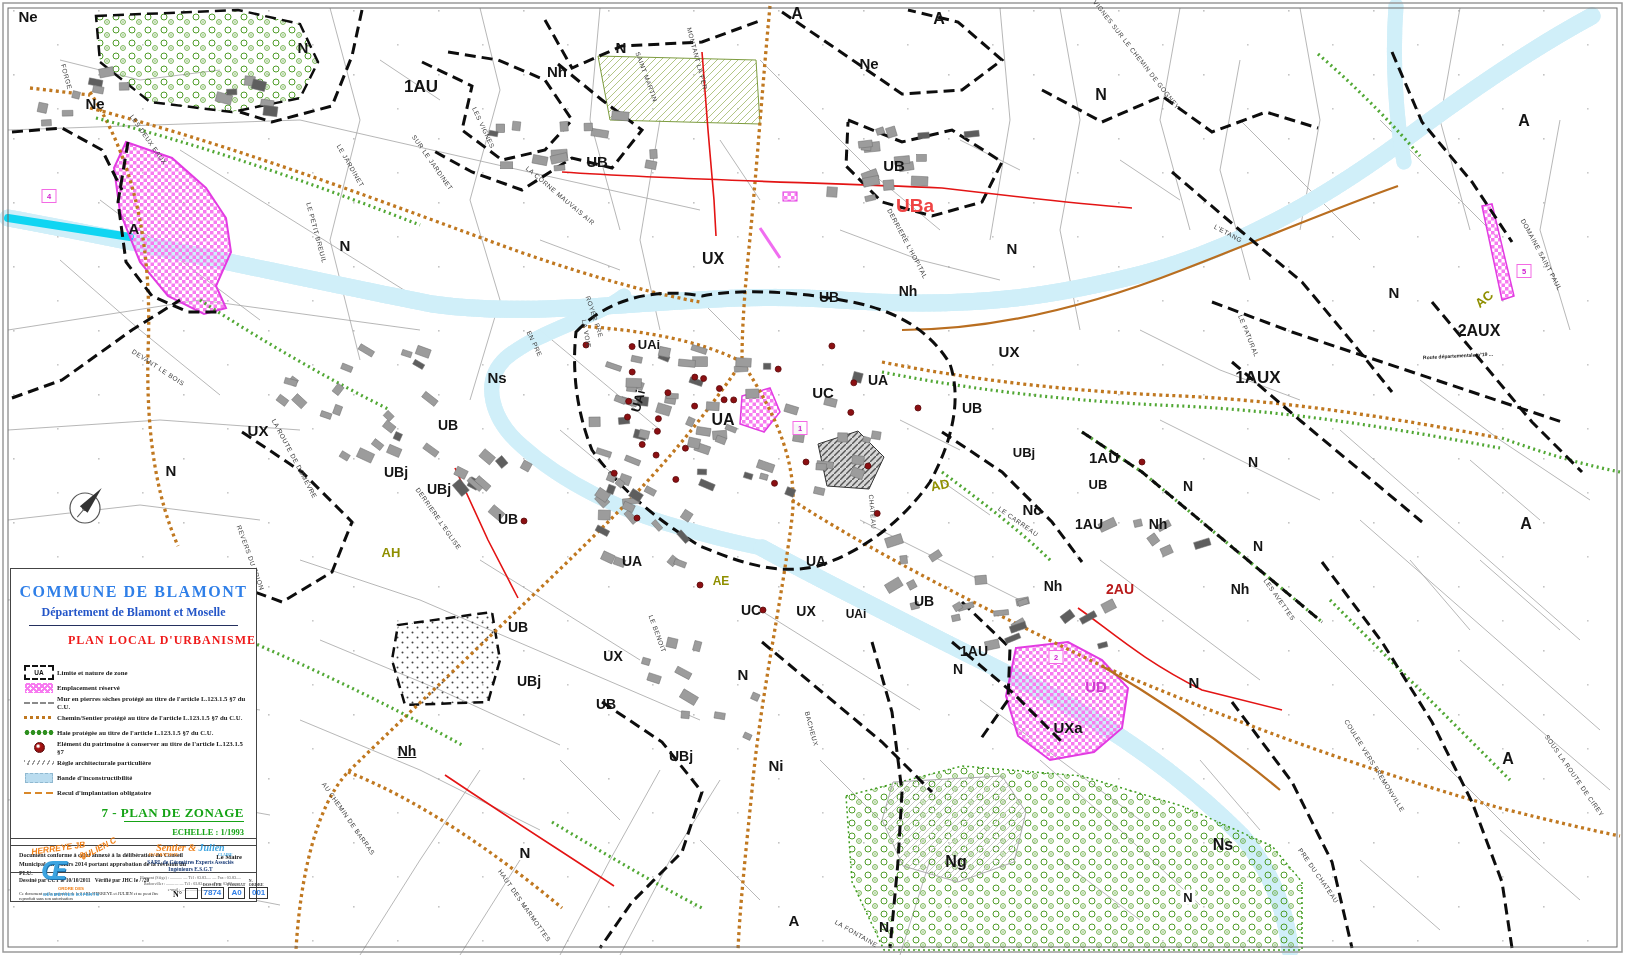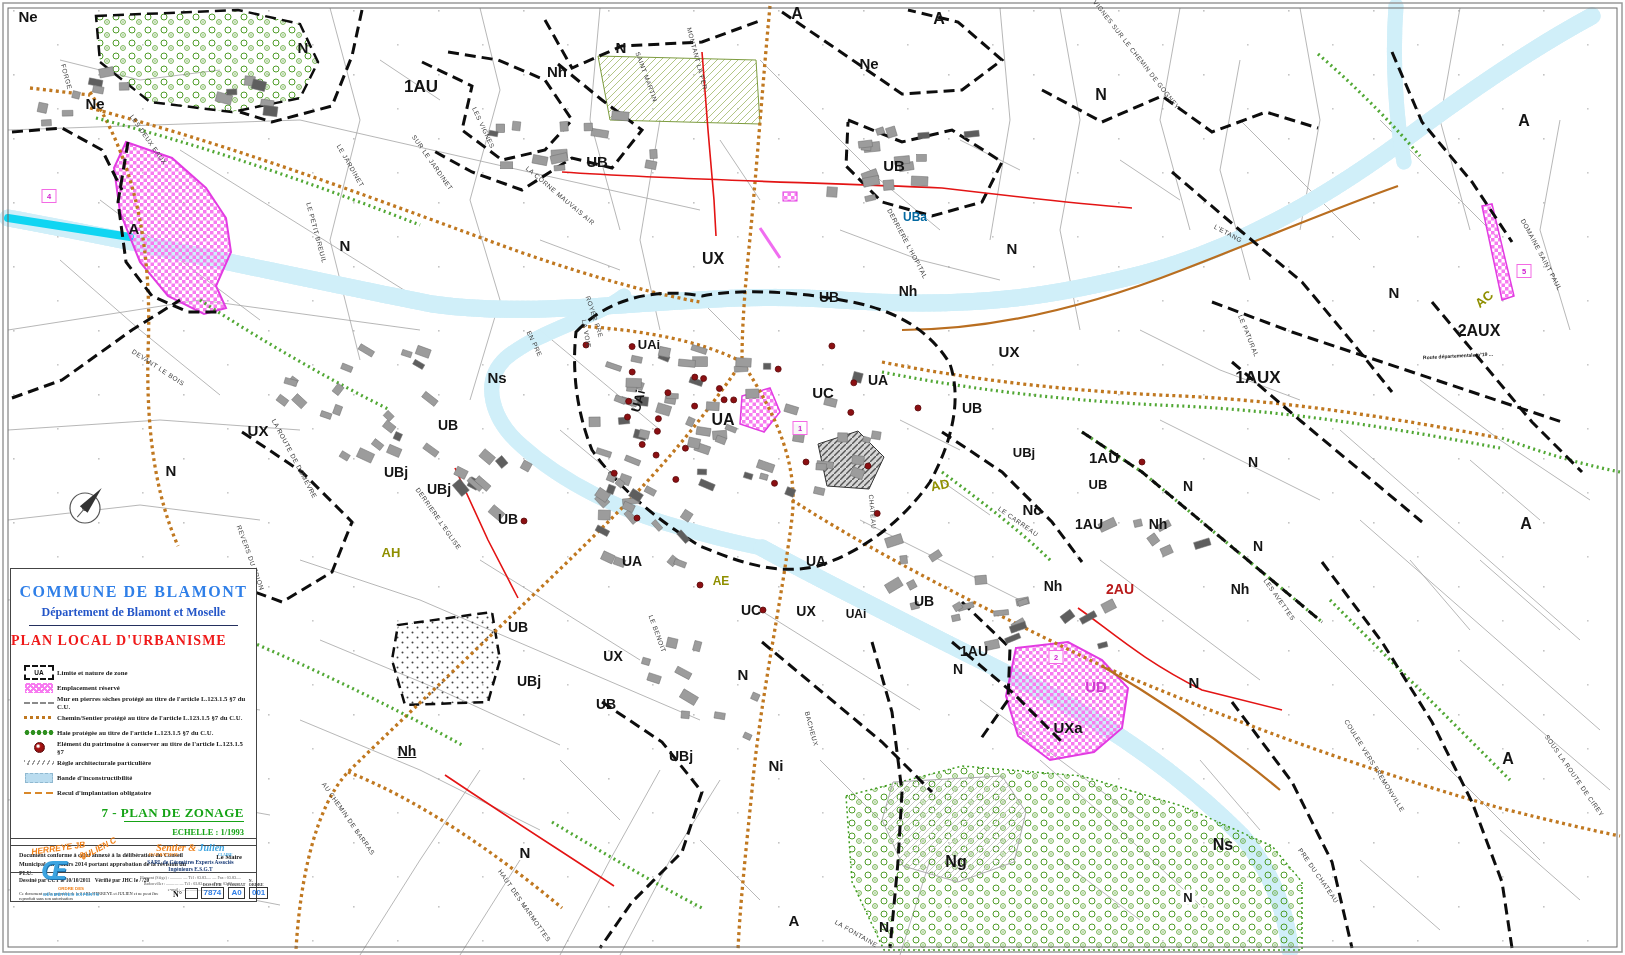--- a/index.html
+++ b/index.html
@@ -16,21 +16,21 @@
   .map-marker{position:absolute;width:13px;height:12px;border:1.5px solid #f36ae4;background:rgba(255,255,255,.92);
               color:#cf1dcf;font-size:7.5px;font-weight:700;display:flex;align-items:center;justify-content:center;
               font-family:"Liberation Sans",sans-serif;}
   
   #panel{position:absolute;left:10px;top:568px;width:247px;height:334px;background:#ffffff;
          border:1.5px solid #444;box-sizing:border-box;font-family:"Liberation Serif",serif;}
   .p-commune{position:absolute;top:14px;left:0;width:100%;text-align:center;font-size:16px;font-weight:700;
              letter-spacing:1.5px;color:#2f7fe8;}
   .p-dept{position:absolute;top:36px;left:0;width:100%;text-align:center;font-size:12px;font-weight:700;color:#2456c8;}
   .p-rule1{position:absolute;top:56px;left:18px;right:18px;border-top:1.2px solid #24305e;}
-  .p-plan{position:absolute;top:64px;left:0;width:100%;text-align:left;font-size:14px;font-weight:700;
+  .p-plan{position:absolute;top:64px;left:0;width:100%;text-align:right;font-size:12px;font-weight:700;
           letter-spacing:1px;color:#ef1a1a;}
   #legend-rows{position:absolute;top:96px;left:10px;right:6px;}
   .legend-row{display:flex;align-items:center;height:15px;}
   .legend-sym{width:36px;flex:0 0 36px;display:flex;align-items:center;justify-content:center;}
   .legend-label{font-size:6.8px;font-weight:700;color:#222;line-height:1.05;}
   .sym{display:block;}
   .sym-zone-limit{width:26px;height:11px;border:2px dashed #111;display:flex;align-items:center;justify-content:center;
                   font-size:6.5px;font-weight:700;color:#111;font-family:"Liberation Sans",sans-serif;}
   .sym-pink-hatch{width:28px;height:10px;background:
       repeating-linear-gradient(45deg,#f77bf0 0 2px,rgba(255,255,255,0) 2px 4px),
@@ -488,21 +488,21 @@
       <div class="zone-label" style="left: 421px; top: 86px; font-size: 17px; color: rgb(20, 20, 20); transform: translate(-50%, -50%);">1AU</div>
       <div class="zone-label" style="left: 557px; top: 71px; font-size: 15px; color: rgb(20, 20, 20); transform: translate(-50%, -50%);">Nh</div>
       <div class="zone-label" style="left: 621px; top: 47px; font-size: 15px; color: rgb(20, 20, 20); transform: translate(-50%, -50%);">N</div>
       <div class="zone-label" style="left: 797px; top: 14px; font-size: 16px; color: rgb(20, 20, 20); transform: translate(-50%, -50%);">A</div>
       <div class="zone-label" style="left: 869px; top: 63px; font-size: 15px; color: rgb(20, 20, 20); transform: translate(-50%, -50%);">Ne</div>
       <div class="zone-label" style="left: 939px; top: 19px; font-size: 16px; color: rgb(20, 20, 20); transform: translate(-50%, -50%);">A</div>
       <div class="zone-label" style="left: 1101px; top: 95px; font-size: 16px; color: rgb(20, 20, 20); transform: translate(-50%, -50%);">N</div>
       <div class="zone-label" style="left: 1524px; top: 121px; font-size: 16px; color: rgb(20, 20, 20); transform: translate(-50%, -50%);">A</div>
       <div class="zone-label" style="left: 597px; top: 161px; font-size: 15px; color: rgb(20, 20, 20); transform: translate(-50%, -50%);">UB</div>
       <div class="zone-label" style="left: 894px; top: 165px; font-size: 15px; color: rgb(20, 20, 20); transform: translate(-50%, -50%);">UB</div>
-      <div class="zone-label" style="left: 915px; top: 217px; font-size: 12px; color: #0369a1; transform: translate(-50%, -50%);">UBa</div>
+      <div class="zone-label" style="left: 915px; top: 205px; font-size: 19px; color: #ef4444; transform: translate(-50%, -50%);">UBa</div>
       <div class="zone-label" style="left: 713px; top: 259px; font-size: 16px; color: rgb(20, 20, 20); transform: translate(-50%, -50%);">UX</div>
       <div class="zone-label" style="left: 1012px; top: 248px; font-size: 15px; color: rgb(20, 20, 20); transform: translate(-50%, -50%);">N</div>
       <div class="zone-label" style="left: 908px; top: 291px; font-size: 14px; color: rgb(20, 20, 20); transform: translate(-50%, -50%);">Nh</div>
       <div class="zone-label" style="left: 829px; top: 297px; font-size: 14px; color: rgb(20, 20, 20); transform: translate(-50%, -50%);">UB</div>
       <div class="zone-label" style="left: 345px; top: 245px; font-size: 15px; color: rgb(20, 20, 20); transform: translate(-50%, -50%);">N</div>
       <div class="zone-label" style="left: 134px; top: 228px; font-size: 15px; color: rgb(20, 20, 20); transform: translate(-50%, -50%);">A</div>
       <div class="zone-label" style="left: 497px; top: 377px; font-size: 15px; color: rgb(20, 20, 20); transform: translate(-50%, -50%);">Ns</div>
       <div class="zone-label" style="left: 649px; top: 344px; font-size: 13px; color: rgb(20, 20, 20); transform: translate(-50%, -50%);">UAi</div>
       <div class="zone-label" style="left: 638px; top: 401px; font-size: 13px; color: rgb(20, 20, 20); transform: translate(-50%, -50%) rotate(-75deg);">UAi</div>
       <div class="zone-label" style="left: 723px; top: 420px; font-size: 16px; color: rgb(20, 20, 20); transform: translate(-50%, -50%);">UA</div>

